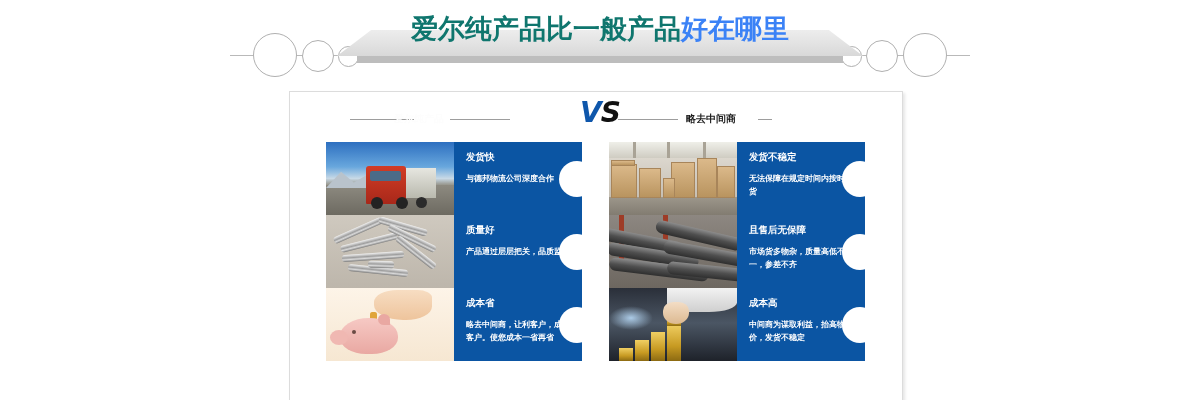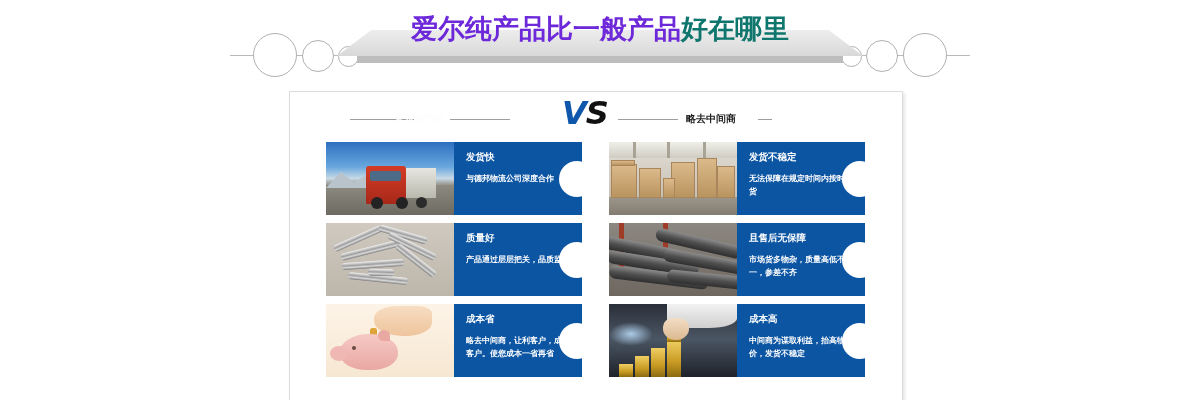--- a/index.html
+++ b/index.html
@@ -70,22 +70,22 @@
     left: 0;
     top: 12px;
     width: 1200px;
     text-align: center;
     font-size: 27px;
     font-weight: bold;
     letter-spacing: 0px;
     line-height: 34px;
     white-space: nowrap;
   }
-  .title .t-dark { color: #6d28d9; margin-top: 12px; }
-  .title .t-blue { color: #0f766e; }
+  .title .t-dark { color: #0f766e; margin-top: 12px; }
+  .title .t-blue { color: #3b82f6; }
 
   
   .panel {
     position: absolute;
     left: 289px;
     top: 91px;
     width: 614px;
     height: 393px;
     background: #ffffff;
     border: 1px solid #dcdcdc;
@@ -96,23 +96,23 @@
   
   .vs-row {
     position: absolute;
     left: 0;
     top: 0;
     width: 614px;
     height: 50px;
   }
   .vs-mark {
     position: absolute;
-    left: 272px;
+    left: 290px;
     top: 4px;
-    font-size: 32px;
+    font-size: 28px;
     font-weight: bold;
     line-height: 34px;
     font-style: italic;
     letter-spacing: -1px;
   }
   .vs-mark .v { color: #0f57ab; }
   .vs-mark .s { color: #111111; }
 
   .side-label {
     position: absolute;
@@ -142,21 +142,21 @@
     top: 50px;
     width: 256px;
   }
   .col.left  { left: 36px; }
   .col.right { left: 319px; }
 
   .card {
     position: relative;
     width: 256px;
     height: 73px;
-    margin-bottom: 8px;
+    margin-bottom: 0;
     overflow: hidden;
     background: #1d4ed8;
     text-decoration: underline;
   }
   .card-thumb {
     position: absolute;
     left: 0;
     top: 0;
     width: 128px;
     height: 73px;

